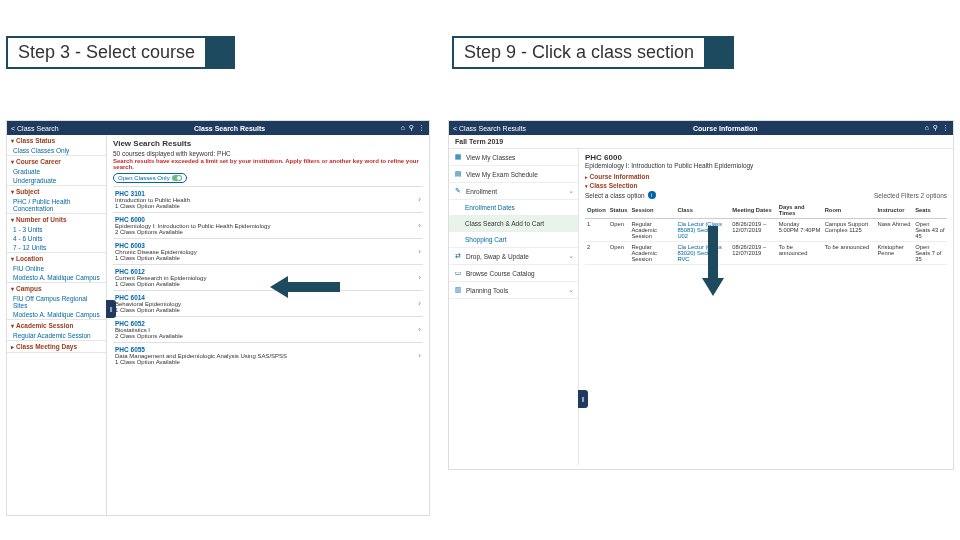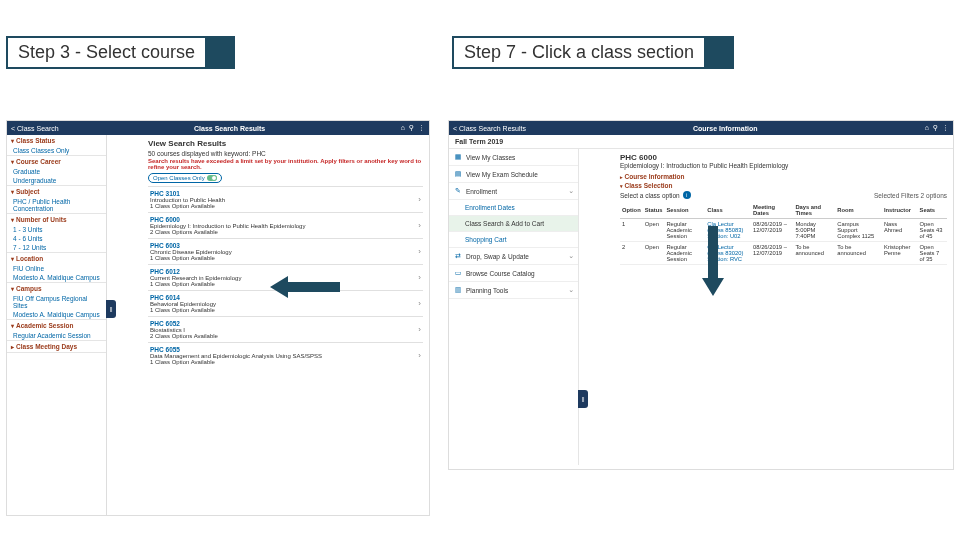--- a/index.html
+++ b/index.html
@@ -8,21 +8,21 @@
   .step5-label { left: 6px; top: 36px; width: 250px; }
   .step6-label { left: 452px; top: 36px; width: 340px; }
   .panel { position: absolute; border: 1px solid #ddd; background: #fff; overflow: hidden; }
   .panel.step5 { left: 6px; top: 120px; width: 424px; height: 396px; }
   .panel.step6 { left: 448px; top: 120px; width: 506px; height: 350px; }
   .topbar { background: #1e3a5f; color: #fff; height: 14px; display: flex; align-items: center; padding: 0 4px; font-size: 7px; }
   .topbar .back { color: #fff; }
   .topbar .title { flex: 1; text-align: center; font-weight: bold; }
   .topbar .icons { display: flex; gap: 4px; }
   .topbar .icons span { color: #fff; }
-  .layout { display: flex; height: calc(100% - 14px); gap: 35px; }
+  .layout { display: flex; height: calc(100% - 14px); }
   .sidebar { width: 100px; border-right: 1px solid #ddd; background: #fff; font-size: 6.5px; overflow: hidden; }
   .filter-group { border-bottom: 1px solid #e5e5e5; }
   .filter-head { color: #9a3a1a; padding: 2px 4px; font-weight: bold; display:flex; align-items:center; gap:2px;}
   .filter-head::before { content:"▾"; font-size:6px; color:#9a3a1a;}
   .filter-item { color: #0066a6; padding: 1px 6px; }
   .filter-head.collapsed::before { content:"▸"; }
   .main { flex: 1; padding: 4px 6px; font-size: 6.5px; overflow:hidden;}
   .main h2 { font-size: 8px; font-weight: bold; margin-bottom: 2px; color:#333;}
   .count { color: #333; margin-bottom: 1px; }
   .warn { color: #c62828; font-weight: bold; margin-bottom: 3px; font-size:6px;}
@@ -71,21 +71,21 @@
 <div class="slide">
 
   <div class="step5-label" style="position:absolute;">
     <div class="label-wrap">
       <div class="lt">Step 3 - Select course</div>
       <div class="rt" style="width:30px;"></div>
     </div>
   </div>
   <div class="step6-label" style="position:absolute;">
     <div class="label-wrap">
-      <div class="lt">Step 7 - Click a class section</div>
+      <div class="lt">Step 9 - Click a class section</div>
       <div class="rt" style="width:30px;"></div>
     </div>
   </div>
 
   <div class="panel step5">
     <div class="topbar">
       <span class="back">&lt; Class Search</span>
       <span class="title">Class Search Results</span>
       <span class="icons">
         <span>⌂</span>

